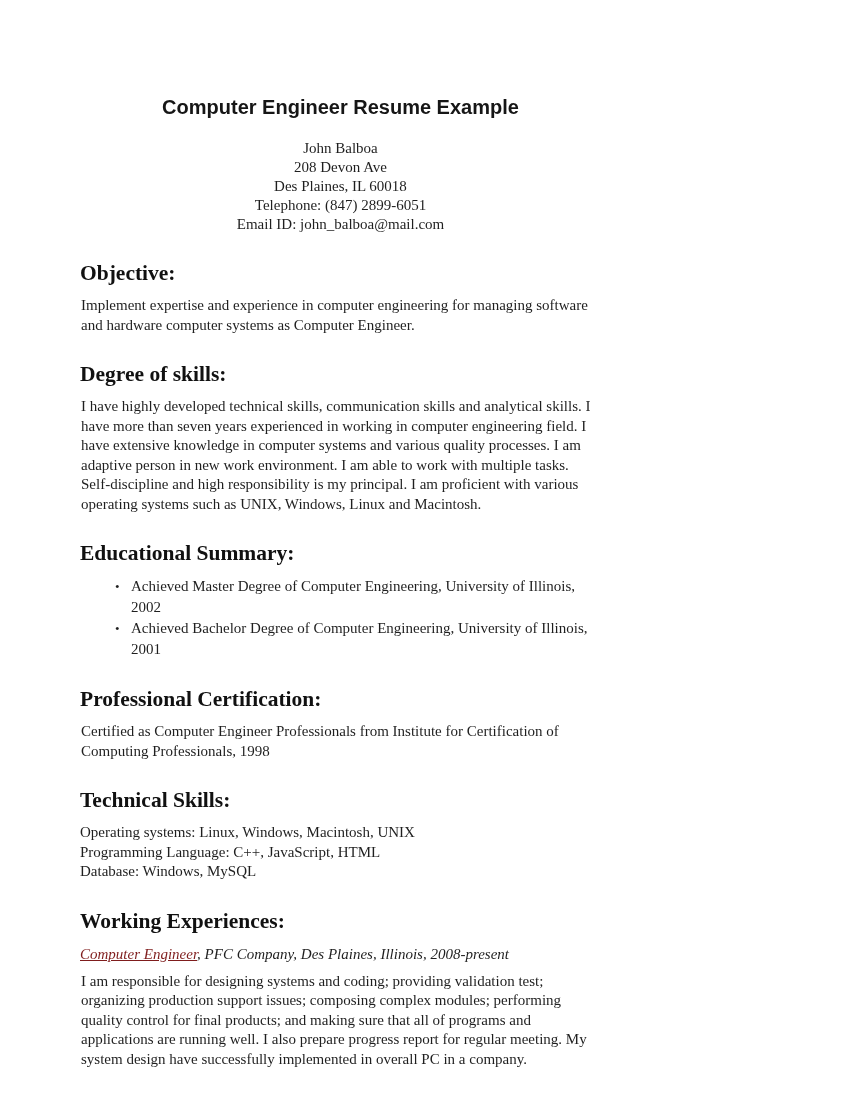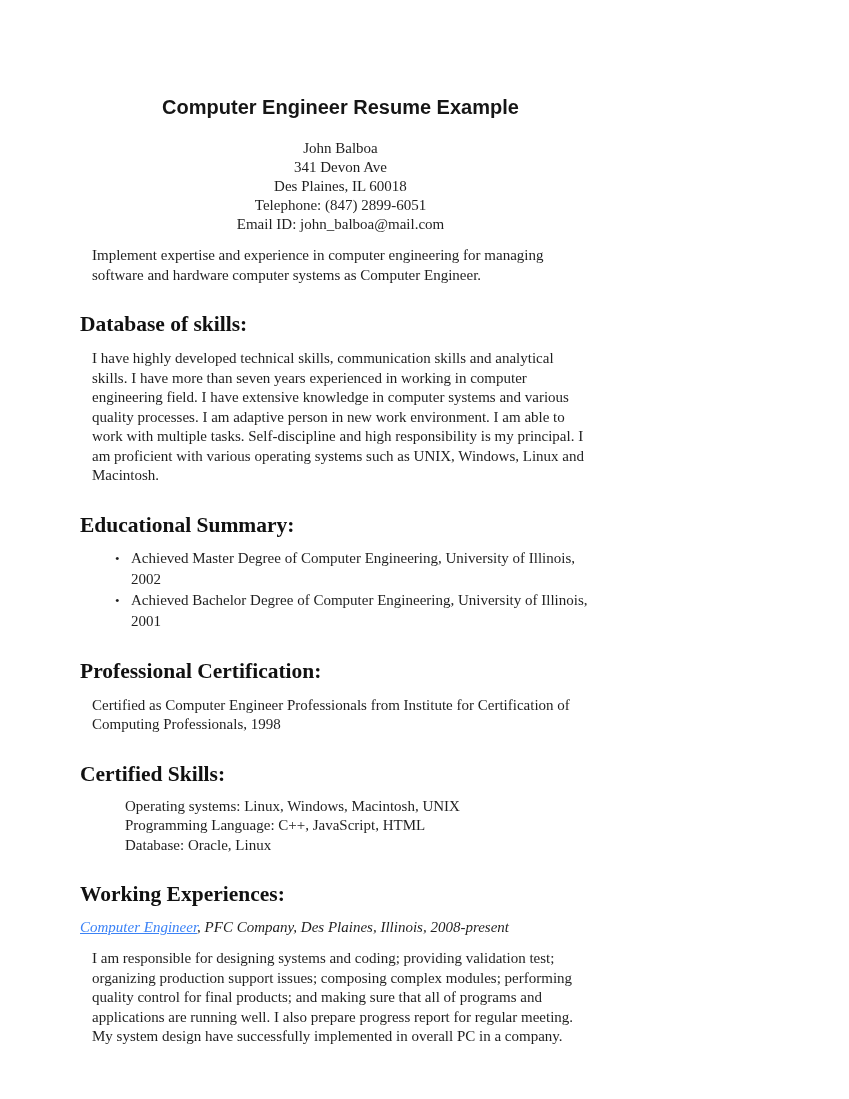--- a/index.html
+++ b/index.html
@@ -42,21 +42,21 @@
     font-family: "Liberation Serif", serif;
     font-weight: bold;
     font-size: 21.5px;
     line-height: 26px;
     margin: 26px 0 10px 0;
     color: #111111;
   }
   .body-text {
     font-size: 15px;
     line-height: 19.5px;
-    margin: 12px;
+    margin: 1px;
     text-align: left;
   }
   .bullet-list {
     list-style: none;
     margin: 0;
     padding: 0;
     font-size: 15px;
     line-height: 21px;
   }
   .bullet-list li {
@@ -65,21 +65,20 @@
   }
   .bullet-list .bullet-glyph {
     position: absolute;
     left: 35px;
     top: 0;
     font-size: 13px;
   }
   .skills-lines div {
     font-size: 15px;
     line-height: 19.5px;
-    margin-left: 45px;
   }
   .experience-title {
     font-size: 15px;
     line-height: 20px;
     font-style: italic;
     margin: 0 0 8px 0;
   }
   .job-link {
     font-style: italic;
     text-decoration: underline;
@@ -88,32 +87,33 @@
 </style>
 </head>
 <body>
 
 <div class="page">
 
   <h1 class="doc-title">Computer Engineer Resume Example</h1>
 
   <div class="contact-block">
     <div>John Balboa</div>
-    <div>341 Devon Ave</div>
+    <div>208 Devon Ave</div>
     <div>Des Plaines, IL 60018</div>
     <div>Telephone: (847) 2899-6051</div>
     <div>Email ID: john_balboa@mail.com</div>
   </div>
 
   <div>
+    <h2 class="section-heading">Objective:</h2>
     <p class="body-text">Implement expertise and experience in computer engineering for managing software and hardware computer systems as Computer Engineer.</p>
   </div>
 
   <div>
-    <h2 class="section-heading">Database of skills:</h2>
+    <h2 class="section-heading">Degree of skills:</h2>
     <p class="body-text">I have highly developed technical skills, communication skills and analytical skills. I have more than seven years experienced in working in computer engineering field. I have extensive knowledge in computer systems and various quality processes. I am adaptive person in new work environment. I am able to work with multiple tasks. Self-discipline and high responsibility is my principal. I am proficient with various operating systems such as UNIX, Windows, Linux and Macintosh.</p>
   </div>
 
   <div>
     <h2 class="section-heading">Educational Summary:</h2>
     <ul class="bullet-list">
       <li>
         <span class="bullet-glyph">•</span>
         <span>Achieved Master Degree of Computer Engineering, University of Illinois, 2002</span>
       </li>
@@ -123,29 +123,29 @@
       </li>
     </ul>
   </div>
 
   <div>
     <h2 class="section-heading">Professional Certification:</h2>
     <p class="body-text">Certified as Computer Engineer Professionals from Institute for Certification of Computing Professionals, 1998</p>
   </div>
 
   <div>
-    <h2 class="section-heading">Certified Skills:</h2>
+    <h2 class="section-heading">Technical Skills:</h2>
     <div class="skills-lines">
       <div>Operating systems: Linux, Windows, Macintosh, UNIX</div>
       <div>Programming Language: C++, JavaScript, HTML</div>
-      <div>Database: Oracle, Linux</div>
+      <div>Database: Windows, MySQL</div>
     </div>
   </div>
 
   <div>
     <h2 class="section-heading">Working Experiences:</h2>
     <p class="experience-title">
-      <a class="job-link" style="color: #3b82f6;">Computer Engineer</a><span>, PFC Company, Des Plaines, Illinois, 2008-present</span>
+      <a class="job-link" style="color: #7f1d1d;">Computer Engineer</a><span>, PFC Company, Des Plaines, Illinois, 2008-present</span>
     </p>
     <p class="body-text">I am responsible for designing systems and coding; providing validation test; organizing production support issues; composing complex modules; performing quality control for final products; and making sure that all of programs and applications are running well. I also prepare progress report for regular meeting. My system design have successfully implemented in overall PC in a company.</p>
   </div>
 
 </div>
 
 </body></html>

